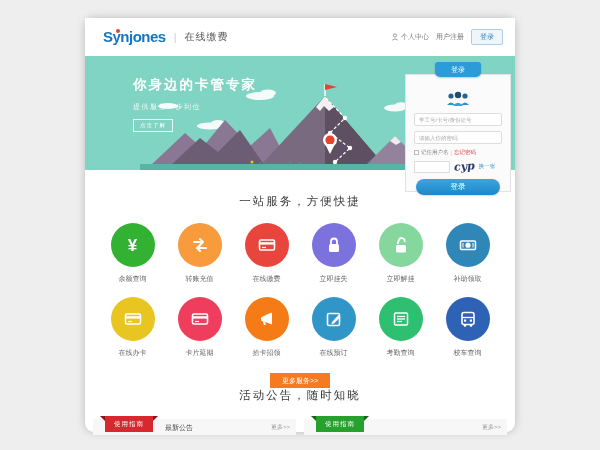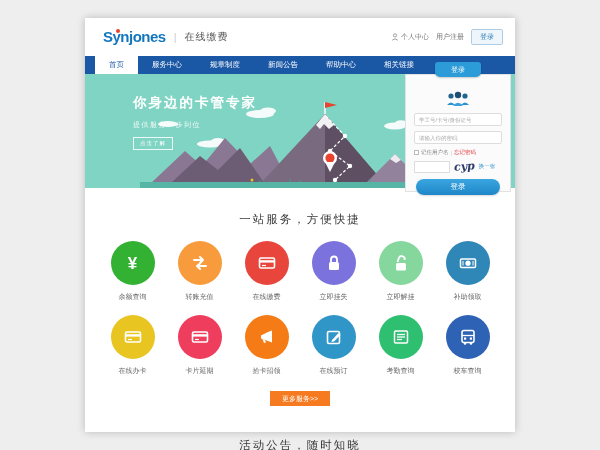--- a/index.html
+++ b/index.html
@@ -4,21 +4,21 @@
 <style>
   * { margin:0; padding:0; box-sizing:border-box; }
   html,body { width:600px; height:450px; }
   body {
     background:#eeeeee;
     font-family:"Liberation Sans","DejaVu Sans",sans-serif;
     position:relative; overflow:hidden;
   }
   .site {
     position:absolute; left:85px; top:18px; width:430px; height:414px;
-    background:#ffffff; box-shadow:0 0 8px rgba(0,0,0,.22);
+    background:#ffffff; box-shadow:0 0 8px rgba(0,0,0,.22);border-radius:9px;
   }
   
   .header { height:38px; position:relative; background:#fff; }
   .logo-wrap { position:absolute; left:18px; top:10px; display:flex; align-items:center; }
   .logo { font-size:15px; font-weight:bold; color:#1377be; letter-spacing:-0.5px; position:relative; }
   .logo-dot { position:absolute; left:13px; top:1px; width:4px; height:4px; border-radius:50%; background:#e8432e; }
   .logo-divider { color:#cfcfcf; font-size:11px; margin:0 8px; }
   .logo-suffix { font-size:10px; color:#555; letter-spacing:1px; }
   .header-right { position:absolute; right:12px; top:11px; display:flex; align-items:center; gap:7px; }
   .header-link { font-size:7px; color:#777; display:flex; align-items:center; gap:2px; cursor:pointer; }
@@ -79,21 +79,21 @@
     width:44px; height:44px; border-radius:50%; margin:0 auto;
     display:flex; align-items:center; justify-content:center; color:#fff;
   }
   .svc-circle .glyph { font-size:17px; font-weight:bold; color:#fff; line-height:1; }
   .svc-label { font-size:7px; color:#666; margin-top:7px; }
   .more-btn {
     display:block; width:60px; height:15px; margin:15px auto 0; background:#f57a20;
     color:#fff; font-size:7px; text-align:center; line-height:15px; border:none; cursor:pointer;
   }
   
-  .announce-title { margin-top:32px; }
+  .announce-title { margin-top:0; }
   .panel-bars { display:flex; justify-content:space-between; padding:0 8px; margin-top:16px; }
   .bar { position:relative; width:203px; height:17px; background:#f7f7f7; border-bottom:1px solid #e3e3e3; }
   .ribbon {
     position:absolute; left:12px; top:-3px; height:16px; line-height:16px; padding:0 9px;
     color:#fff; font-size:6.5px; letter-spacing:1px; cursor:pointer;
   }
   .ribbon:before, .ribbon:after { content:""; position:absolute; top:0; border-style:solid; }
   .ribbon:before { left:-5px; border-width:0 5px 5px 0; }
   .ribbon:after { right:-5px; border-width:5px 5px 0 0; }
   .ribbon.red { background:#d6282e; }
@@ -125,28 +125,20 @@
           </svg>
         <span>个人中心</span>
       </span>
       <span class="header-link">
         <span>用户注册</span>
       </span>
       <button class="header-btn">登录</button>
     </div>
   </div>
 
-  <div class="nav">
-    <div class="nav-item active">首页</div>
-    <div class="nav-item">服务中心</div>
-    <div class="nav-item">规章制度</div>
-    <div class="nav-item">新闻公告</div>
-    <div class="nav-item">帮助中心</div>
-    <div class="nav-item">相关链接</div>
-  </div>
 
   <div class="hero">
     <svg class="hero-art" viewBox="0 0 290 92">
 
       <g fill="#ffffff" opacity="0.92">
         <ellipse cx="120" cy="18" rx="14" ry="4"></ellipse>
           <ellipse cx="128" cy="15" rx="8" ry="3.5"></ellipse>
         <ellipse cx="70" cy="48" rx="13" ry="3.5"></ellipse>
           <ellipse cx="78" cy="45" rx="7" ry="3"></ellipse>
         <ellipse cx="255" cy="30" rx="11" ry="3.5"></ellipse>

